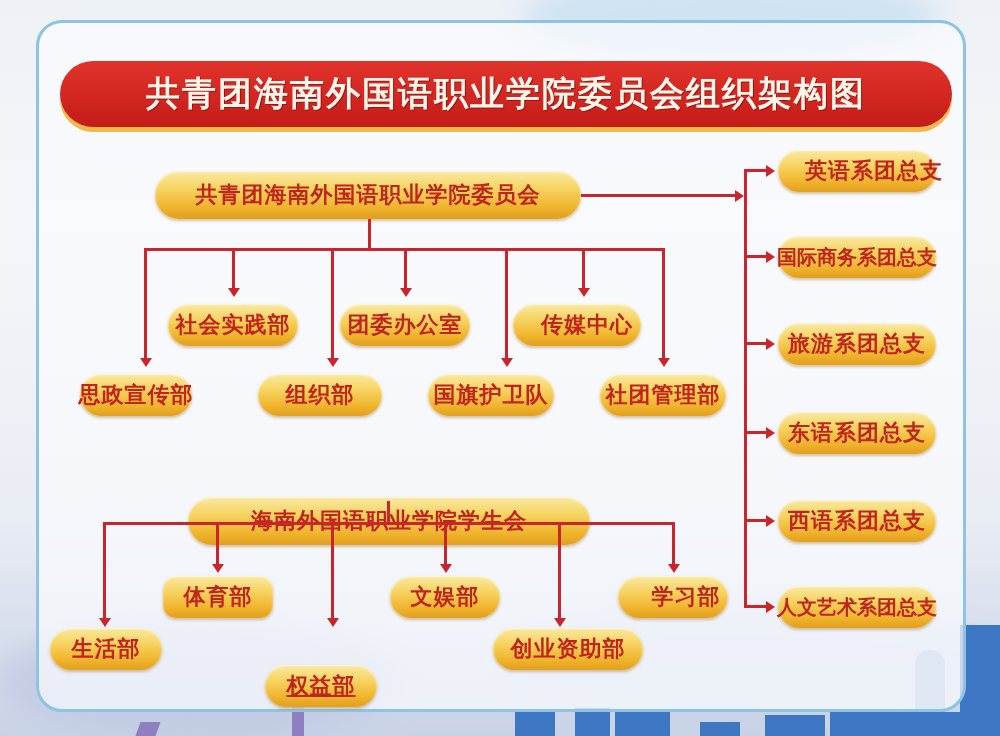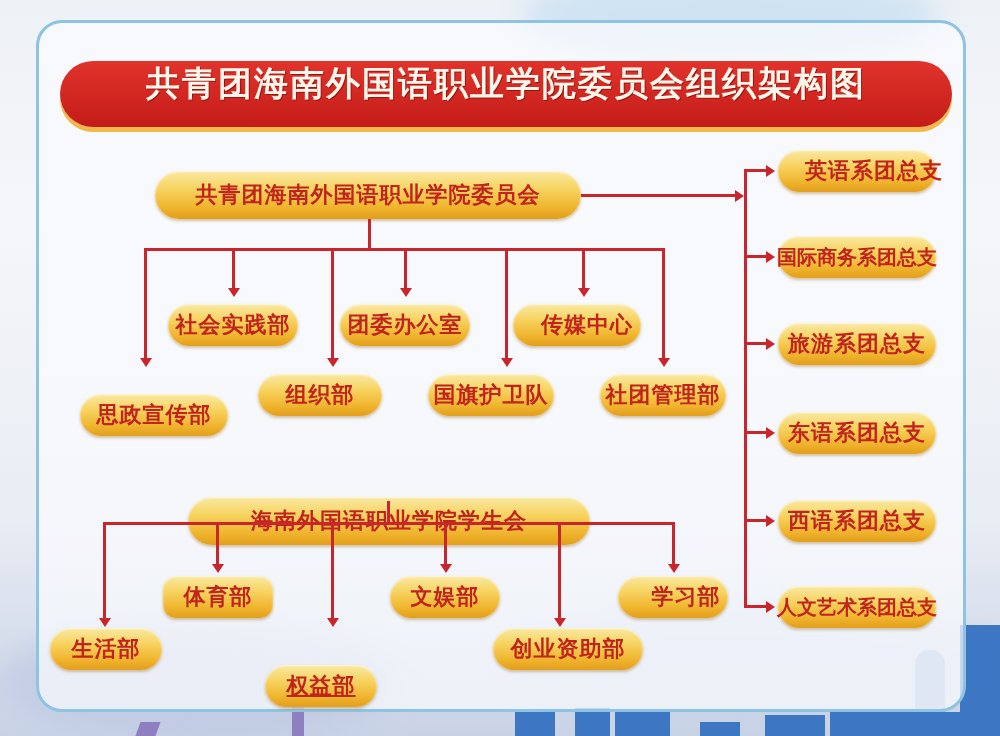--- a/index.html
+++ b/index.html
@@ -13,21 +13,21 @@
   .frame {
     position: absolute; left: 36px; top: 20px; width: 930px; height: 692px;
     border: 3px solid #8fc3e3; border-radius: 26px;
     background: rgba(250,251,253,0.72);
   }
   .title-bar {
     position: absolute; left: 60px; top: 61px; width: 892px; height: 66px;
     border-radius: 33px;
     background: linear-gradient(180deg, #e0332c 0%, #d02520 60%, #c31c18 100%);
     box-shadow: 0 5px 0 #f2b84a;
-    display: flex; justify-content: center;
+    display: flex; align-items: center; justify-content: center;
   }
   .title-bar span {
     color: #fdf6ea; font-weight: bold; font-size: 34px; letter-spacing: 2px;
     text-shadow: 1px 1px 0 #9a1410;
   }
   .pill {
     position: absolute; height: 42px; border-radius: 21px;
     background: linear-gradient(180deg, #f9e9a4 0%, #f7d564 35%, #f0b52e 75%, #e29e1c 100%);
     box-shadow: 0 2px 3px rgba(150,90,0,.35), inset 0 1px 2px rgba(255,255,255,.7);
     display: flex; align-items: center; justify-content: center;
@@ -91,21 +91,21 @@
 <div class="arrow-down" style="left:326.5px;top:358px;"></div>
 <div class="line" style="left:404px;top:248px;width:3px;height:40px;"></div>
 <div class="arrow-down" style="left:399.5px;top:288px;"></div>
 <div class="line" style="left:505px;top:248px;width:3px;height:110px;"></div>
 <div class="arrow-down" style="left:500.5px;top:358px;"></div>
 <div class="line" style="left:582px;top:248px;width:3px;height:40px;"></div>
 <div class="arrow-down" style="left:577.5px;top:288px;"></div>
 <div class="line" style="left:662px;top:248px;width:3px;height:110px;"></div>
 <div class="arrow-down" style="left:657.5px;top:358px;"></div>
 
-<div class="pill" style="left:80px;top:374px;width:148px;margin-top:20px;">
+<div class="pill" style="left:80px;top:374px;width:112px;">
   <span>思政宣传部</span>
 </div>
 <div class="pill" style="left:168px;top:304px;width:130px;">
   <span>社会实践部</span>
 </div>
 <div class="pill" style="left:258px;top:374px;width:124px;">
   <span>组织部</span>
 </div>
 <div class="pill" style="left:340px;top:304px;width:130px;">
   <span>团委办公室</span>

